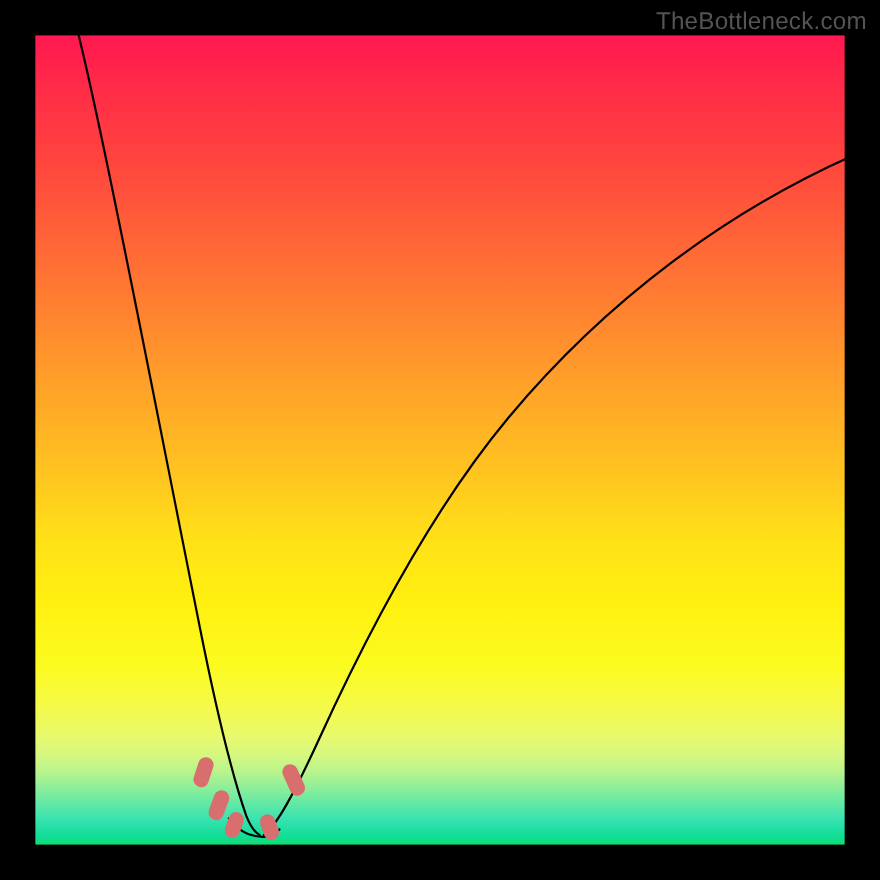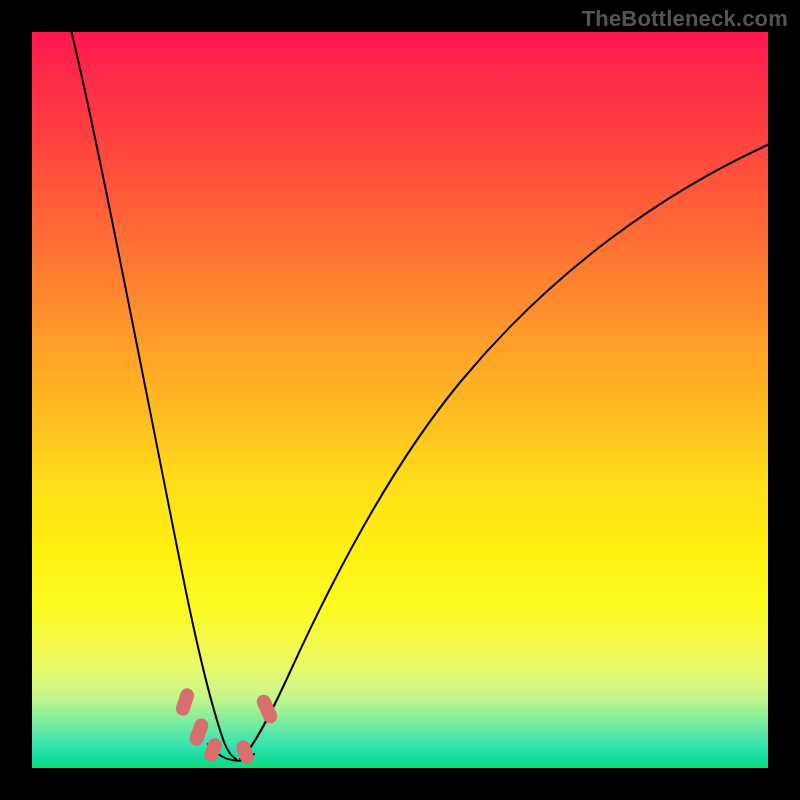--- a/index.html
+++ b/index.html
@@ -53,21 +53,20 @@
     );
   }
   .watermark {
     position: absolute;
     right: 12px;
     top: 6px;
     font-family: Arial, Helvetica, sans-serif;
     font-size: 22px;
     color: #545454;
     letter-spacing: 0.2px;
-    font-weight: bold;
   }
   svg.curves {
     position: absolute;
     left: 32px;
     top: 32px;
     width: 736px;
     height: 736px;
     overflow: visible;
   }
   .curve {

